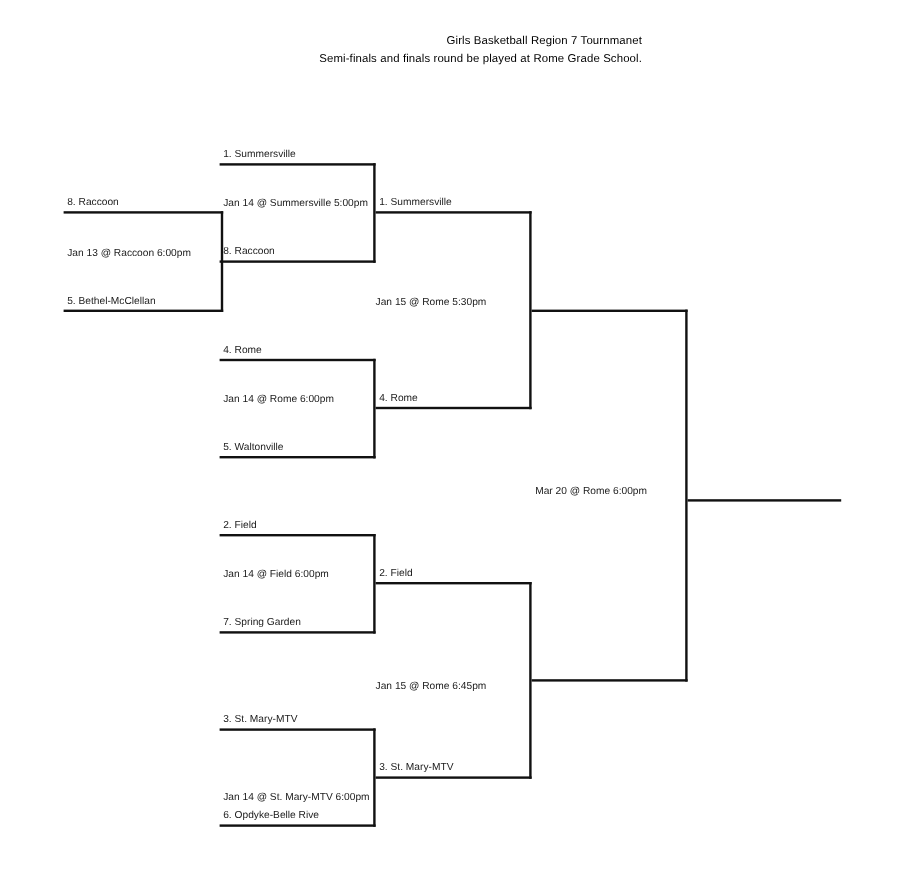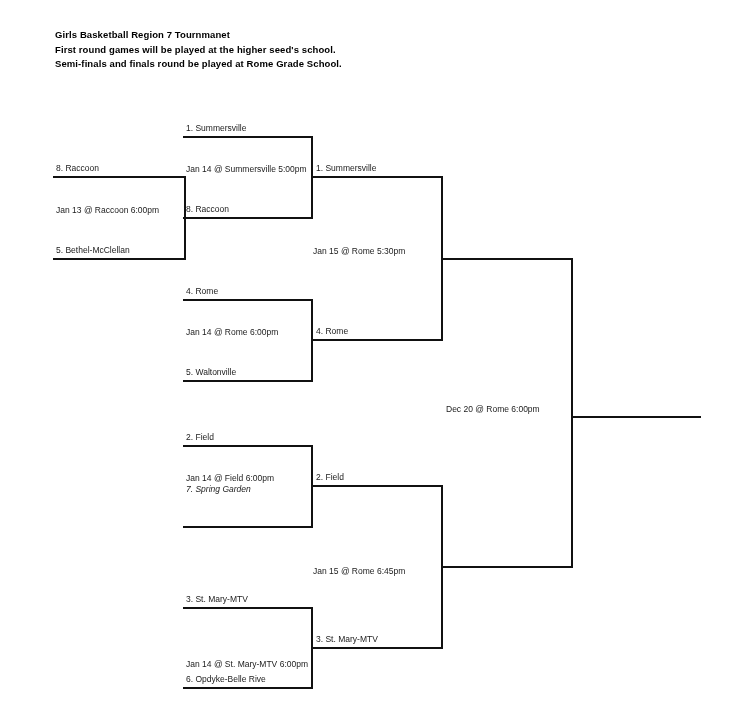--- a/index.html
+++ b/index.html
@@ -22,24 +22,25 @@
 
   
   .header {
     position: absolute;
     left: 55px;
     top: 28px;
     width: 480px;
   }
   .header .line {
     font-size: 9.5px;
-    font-weight: bold;
+    font-weight: normal;
     line-height: 14.5px;
     white-space: nowrap;
     letter-spacing: 0.1px;
+    text-align: right;
   }
 
   
   .hline {
     position: absolute;
     background: #111111;
     height: 2px;
   }
   .vline {
     position: absolute;
@@ -64,21 +65,20 @@
     color: #1a1a1a;
   }
 </style>
 </head>
 <body>
 
 <div id="page">
 
   <div class="header">
     <div class="line">Girls Basketball Region 7 Tournmanet</div>
-    <div class="line">First round games will be played at the higher seed's school.</div>
     <div class="line">Semi-finals and finals round be played at Rome Grade School.</div>
   </div>
 
   <div class="slot" style="left:56px; top:163px;">8. Raccoon</div>
   <div class="hline" style="left:53px; top:176px; width:133px;"></div>
 
   <div class="slot" style="left:56px; top:245px;">5. Bethel-McClellan</div>
   <div class="hline" style="left:53px; top:258px; width:133px;"></div>
 
   <div class="vline" style="left:184px; top:176px; height:84px;"></div>
@@ -114,21 +114,21 @@
   <div class="vline" style="left:441px; top:176px; height:165px;"></div>
 
   <div class="game" style="left:313px; top:246px;">Jan 15 @ Rome 5:30pm</div>
 
   <div class="slot" style="left:446px; top:245px;"></div>
   <div class="hline" style="left:443px; top:258px; width:130px;"></div>
 
   <div class="slot" style="left:186px; top:432px;">2. Field</div>
   <div class="hline" style="left:183px; top:445px; width:130px;"></div>
 
-  <div class="slot" style="left:186px; top:484px;font-style:italic;">7. Spring Garden</div>
+  <div class="slot" style="left:186px; top:513px;">7. Spring Garden</div>
   <div class="hline" style="left:183px; top:526px; width:130px;"></div>
 
   <div class="vline" style="left:311px; top:445px; height:83px;"></div>
 
   <div class="game" style="left:186px; top:473px;">Jan 14 @ Field 6:00pm</div>
 
   <div class="slot" style="left:316px; top:472px;">2. Field</div>
   <div class="hline" style="left:313px; top:485px; width:130px;"></div>
 
   <div class="slot" style="left:186px; top:594px;">3. St. Mary-MTV</div>
@@ -146,18 +146,18 @@
 
   <div class="vline" style="left:441px; top:485px; height:164px;"></div>
 
   <div class="game" style="left:313px; top:554px;margin-top:12px;">Jan 15 @ Rome 6:45pm</div>
 
   <div class="slot" style="left:446px; top:553px;"></div>
   <div class="hline" style="left:443px; top:566px; width:130px;"></div>
 
   <div class="vline" style="left:571px; top:258px; height:310px;"></div>
 
-  <div class="game" style="left:446px; top:404px;">Dec 20 @ Rome 6:00pm</div>
+  <div class="game" style="left:446px; top:404px;">Mar 20 @ Rome 6:00pm</div>
 
   <div class="slot" style="left:576px; top:403px;"></div>
   <div class="hline" style="left:573px; top:416px; width:128px;"></div>
 
 </div>
 
 </body></html>

